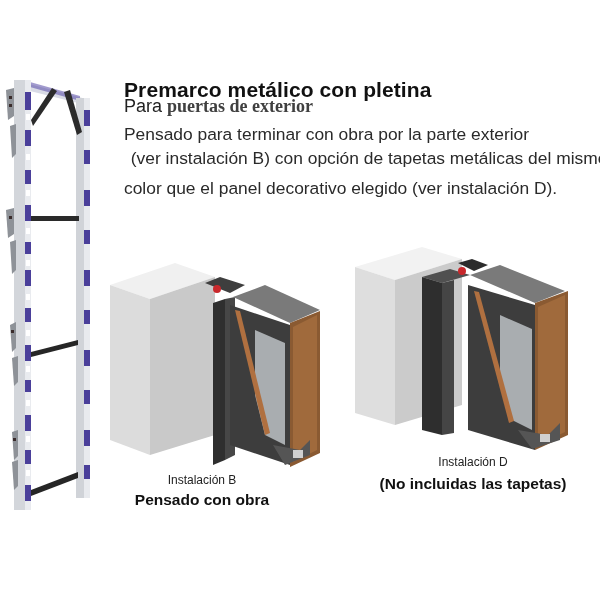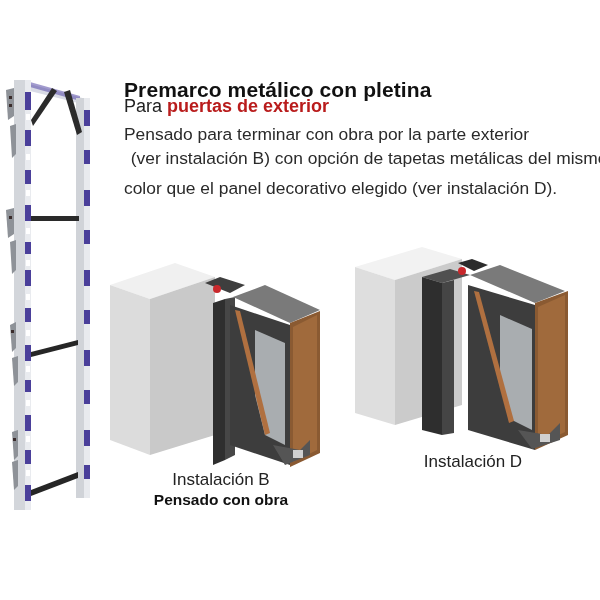--- a/index.html
+++ b/index.html
@@ -3,31 +3,31 @@
   <meta charset="utf-8">
   <style>
     html, body { margin: 0; padding: 0; background: #ffffff; }
     body { width: 600px; height: 600px; position: relative; overflow: hidden;
            font-family: "Liberation Sans", sans-serif; color: #1a1a1a; }
     .abs { position: absolute; }
 
     
     .title { left: 124px; top: 78px; font-size: 21px; font-weight: bold; color: #111; white-space: nowrap; letter-spacing: 0.1px; }
     .subtitle { left: 124px; top: 96px; font-size: 18px; color: #222; white-space: nowrap; }
-    .subtitle b { font-weight: bold; color: #b91c1c; }
+    .subtitle b { font-weight: bold; color: #404040; font-family: Liberation Serif, serif; }
     .desc { left: 124px; top: 122px; font-size: 17.4px; color: #2a2a2a; line-height: 24px; white-space: nowrap; }
     .desc div { height: 24px; }
     .desc .l2 { padding-left: 2px; }
     .desc .l3 { margin-top: 6px; }
 
     
     .cap { text-align: center; white-space: nowrap; }
-    .cap .n { font-size: 17px; color: #222; }
+    .cap .n { font-size: 12px; color: #222; }
     .cap .b { font-size: 15.5px; font-weight: bold; color: #111; }
-    .capB { left: 126px; top: 470px; width: 190px; }
+    .capB { left: 107px; top: 470px; width: 190px; }
     .capB .n { line-height: 20px; }
     .capB .b { line-height: 20px; }
     .capD { left: 348px; top: 452px; width: 250px; }
     .capD .n { line-height: 20px; }
     .capD .b { line-height: 24px; }
 
     svg { display: block; }
   </style>
 </head>
 <body>
@@ -174,13 +174,14 @@
   </svg>
 </div>
 
 <div class="abs cap capB">
   <div class="n">Instalación B</div>
   <div class="b">Pensado con obra</div>
 </div>
 
 <div class="abs cap capD">
   <div class="n">Instalación D</div>
+  <div class="b">(No incluidas las tapetas)</div>
 </div>
 
 </body></html>

